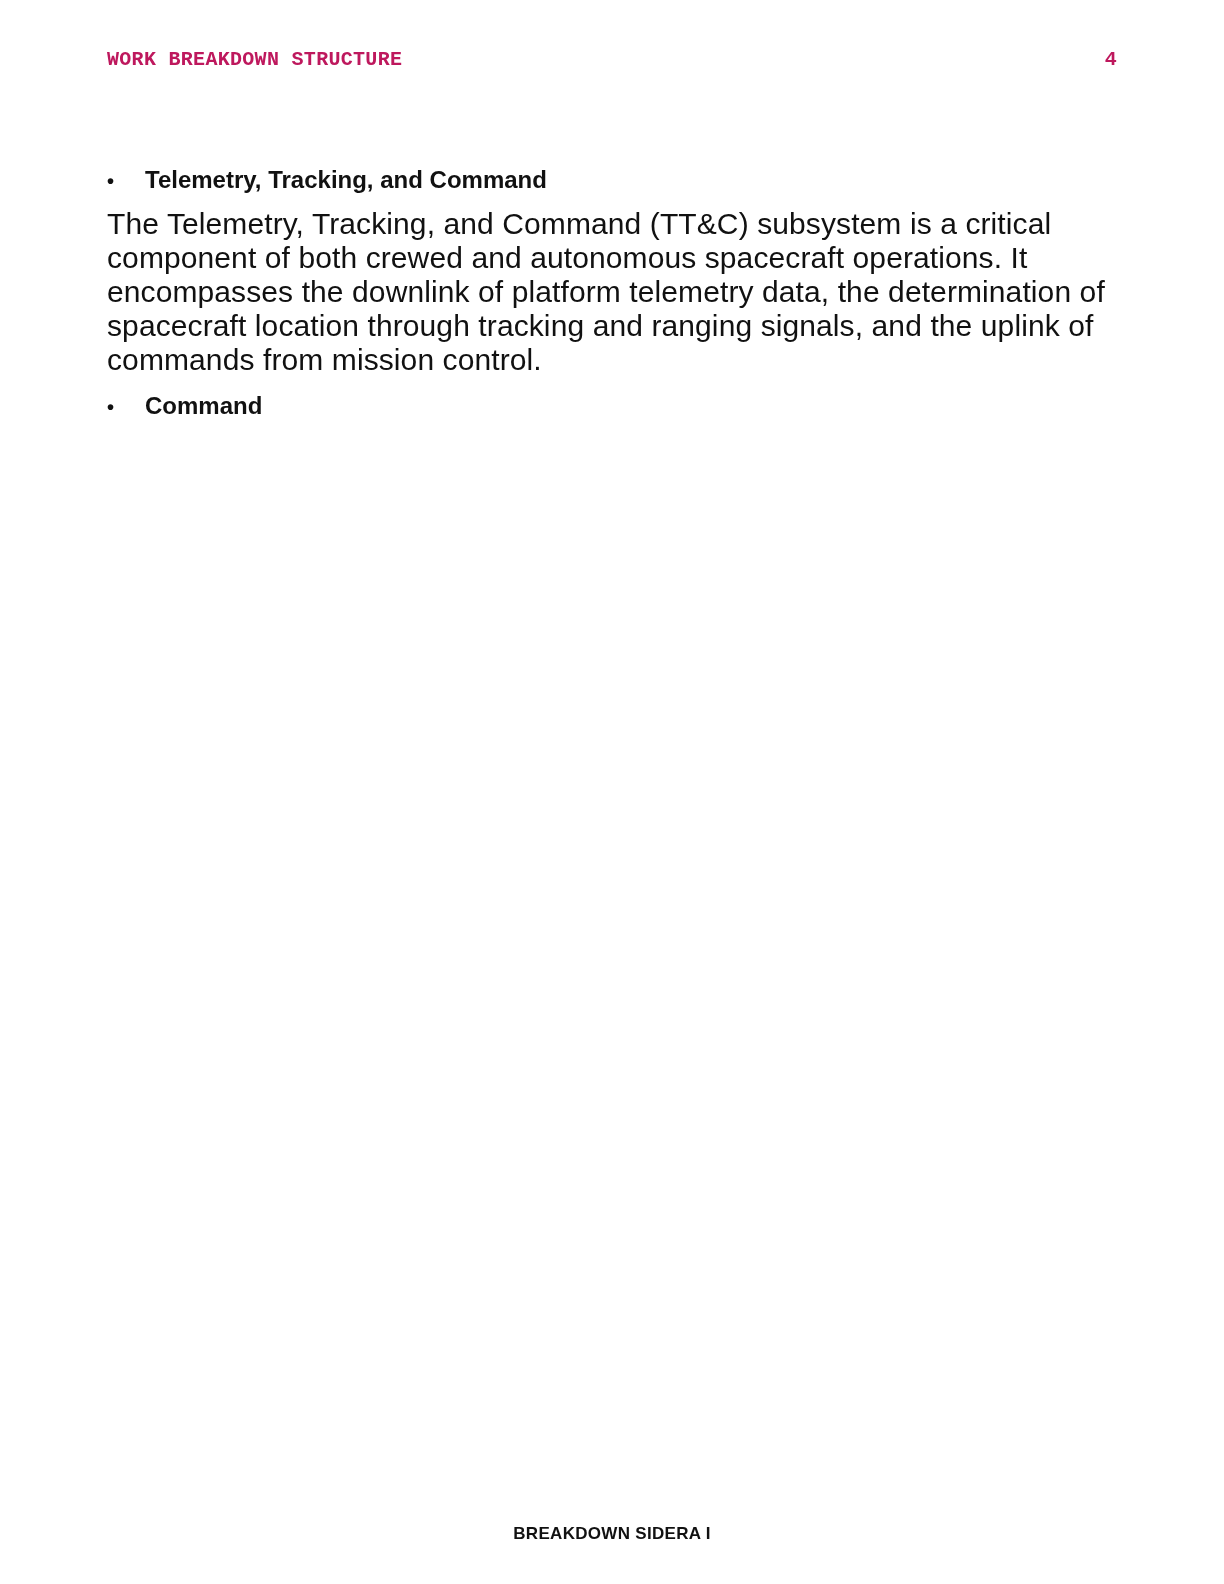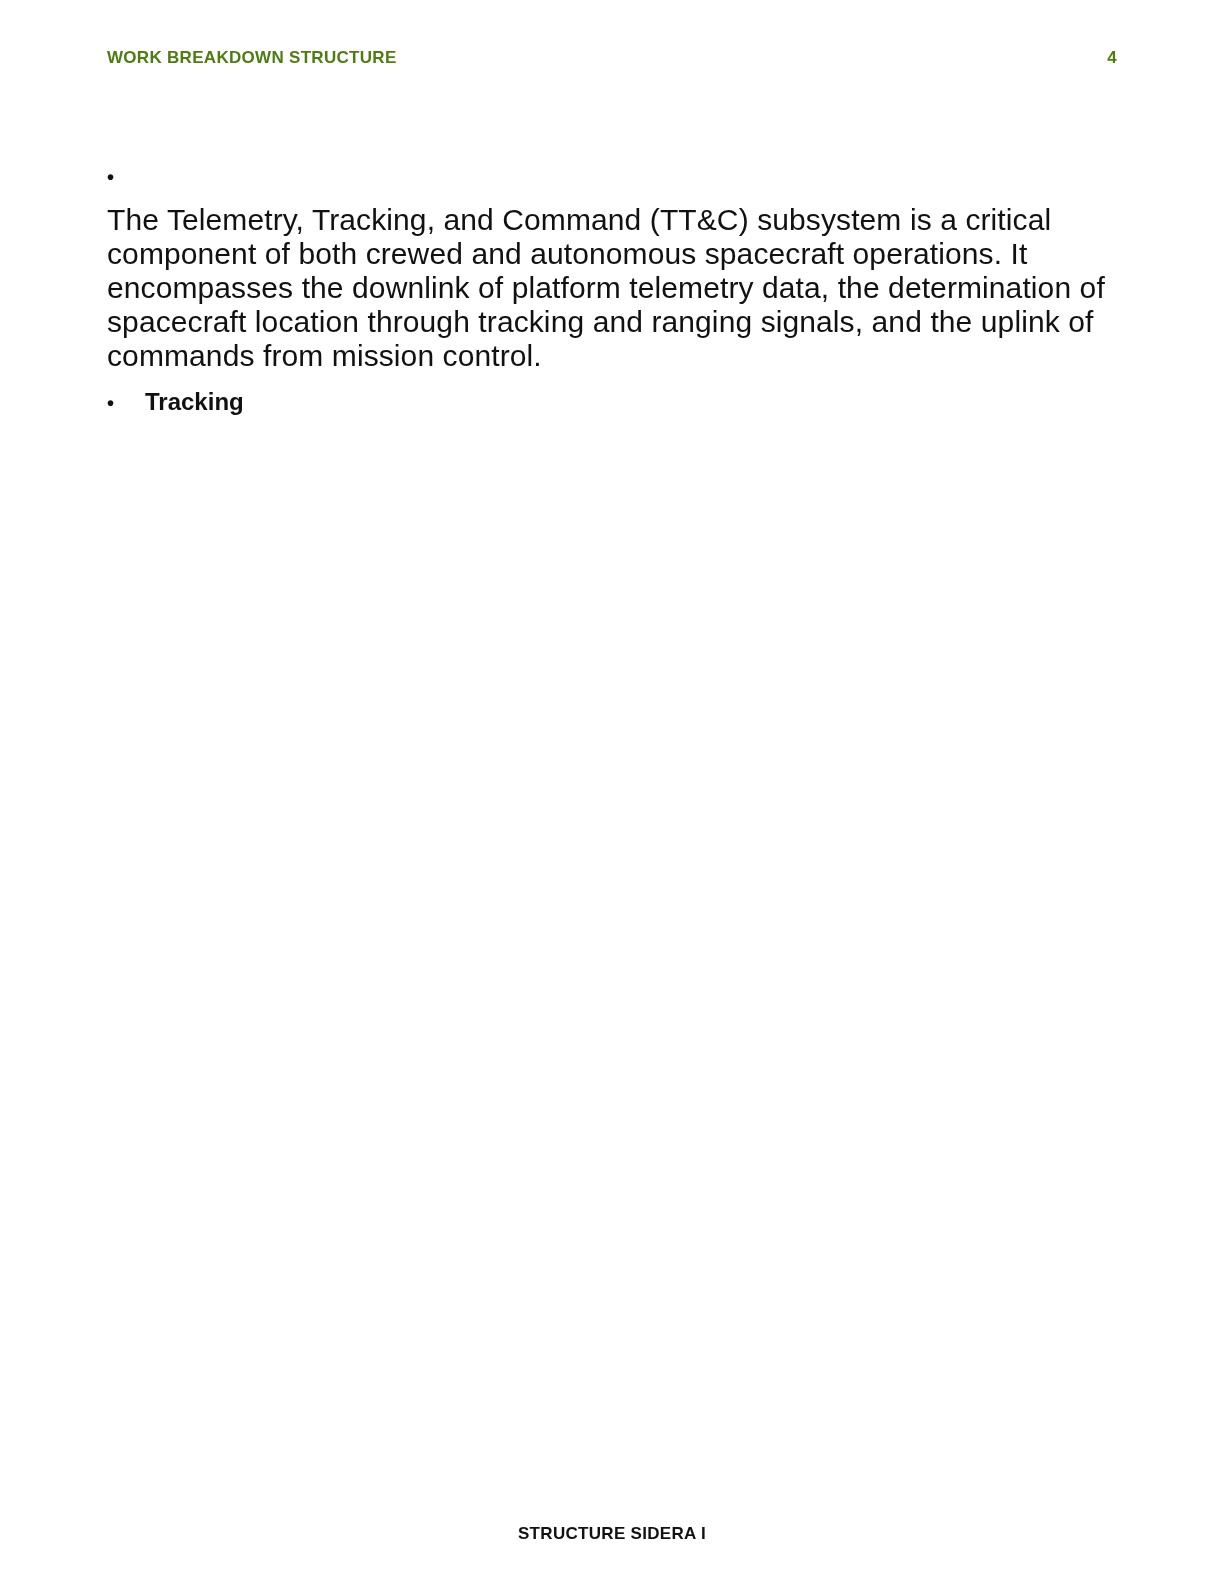--- a/index.html
+++ b/index.html
@@ -14,24 +14,25 @@
   .page {
     position: absolute;
     inset: 0;
     background: #ffffff;
     padding: 48px 107px 0 107px;
   }
   .page-header {
     display: flex;
     justify-content: space-between;
     align-items: baseline;
-    font-size: 17px;
+    font-size: 20px;
     font-weight: 700;
     letter-spacing: 0.3px;
-    color: #4d7c0f;
+    color: #be185d;
+    font-family: Liberation Mono, monospace;
   }
   .content {
     margin-top: 92px;
   }
   .bullet-heading {
     display: flex;
     align-items: baseline;
     font-size: 24px;
     font-weight: 700;
     line-height: 34px;
@@ -71,25 +72,26 @@
 
   <div class="page-header">
     <span>WORK BREAKDOWN STRUCTURE</span>
     <span>4</span>
   </div>
 
   <div class="content">
 
     <div class="bullet-heading">
       <span class="bullet-dot">•</span>
+      <span>Telemetry, Tracking, and Command</span>
     </div>
     <p class="body-paragraph">The Telemetry, Tracking, and Command (TT&amp;C) subsystem is a critical component of both crewed and autonomous spacecraft operations. It encompasses the downlink of platform telemetry data, the determination of spacecraft location through tracking and ranging signals, and the uplink of commands from mission control.</p>
 
     <div class="bullet-heading">
       <span class="bullet-dot">•</span>
-      <span>Tracking</span>
+      <span>Command</span>
     </div>
 
   </div>
 
-  <div class="page-footer">STRUCTURE SIDERA I</div>
+  <div class="page-footer">BREAKDOWN SIDERA I</div>
 
 </div>
 
 </body></html>

